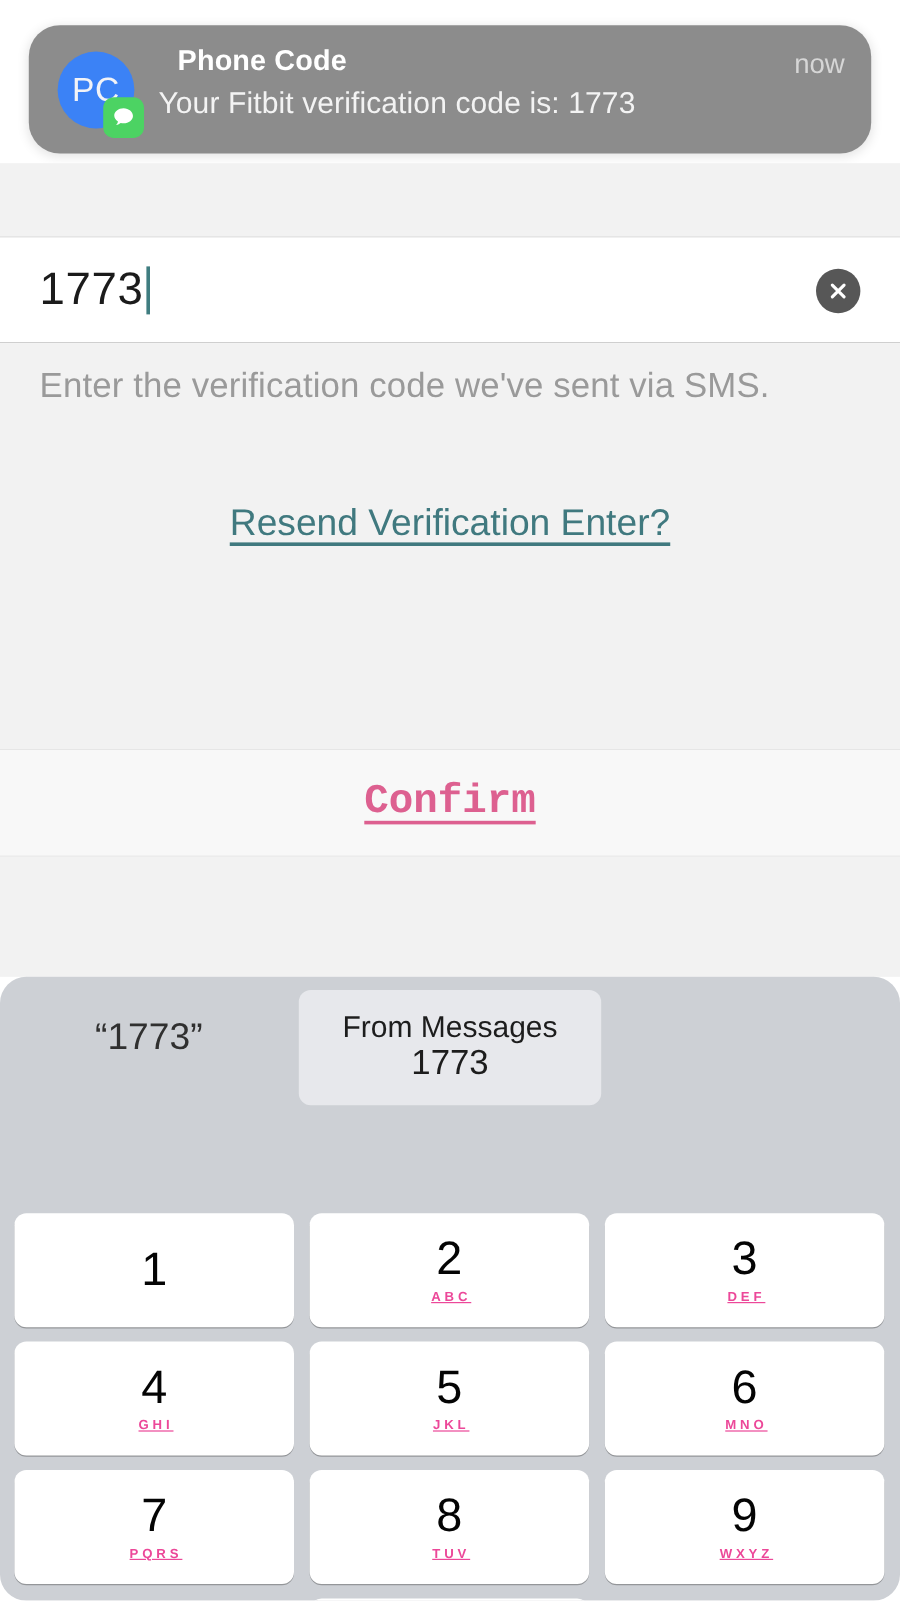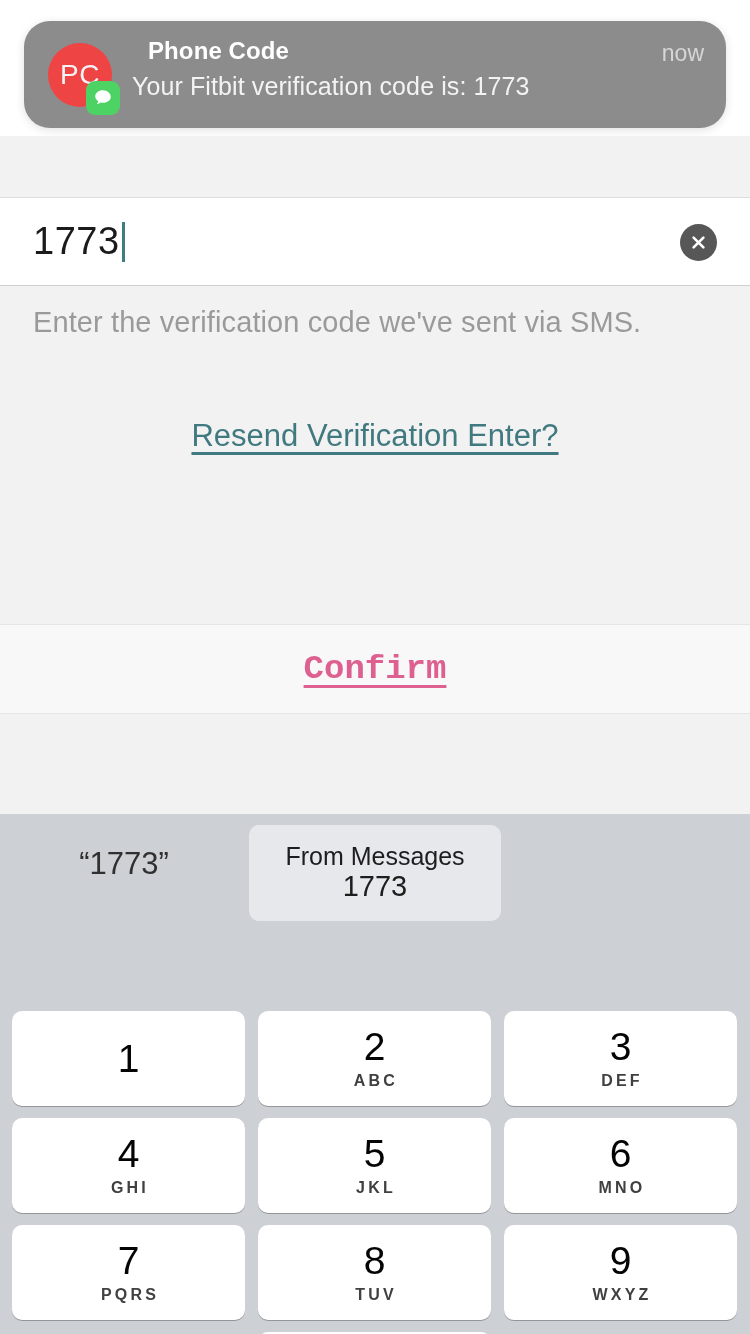--- a/index.html
+++ b/index.html
@@ -39,21 +39,21 @@
     box-shadow: 0 2px 10px rgba(0,0,0,0.12);
     overflow: hidden;
   }
   .banner-avatar {
     position: absolute;
     left: 24px;
     top: 22px;
     width: 64px;
     height: 64px;
     border-radius: 50%;
-    background: #ef4444;
+    background: #3b82f6;
     color: #f2f3f7;
     font-size: 28px;
     letter-spacing: 0.5px;
     display: flex;
     align-items: center;
     justify-content: center;
   }
   .banner-badge {
     position: absolute;
     left: 62px;
@@ -221,20 +221,21 @@
   }
 
   
   .keyboard {
     position: absolute;
     left: 0;
     top: 814px;
     width: 750px;
     height: 520px;
     background: #cdd0d5;
+    border-radius: 22px;
   }
   .predictive-bar {
     position: relative;
     width: 750px;
     height: 98px;
   }
   .pred-word {
     position: absolute;
     left: 0;
     top: 32px;
@@ -290,26 +291,27 @@
     padding: 0;
     font-family: "Liberation Sans", sans-serif;
   }
   .key .digit {
     font-size: 39px;
     color: #040404;
     line-height: 1;
     font-weight: 400;
   }
   .key .letters {
-    font-size: 16px;
+    font-size: 11px;
     letter-spacing: 3.2px;
-    color: #404040;
+    color: #ec4899;
     font-weight: bold;
     margin-top: 6px;
     margin-left: 3px;
+    text-decoration: underline;
   }
   .key.no-letters .digit { margin-top: 0; }
 
   .key.c0 { left: 12px; }
   .key.c1 { left: 258px; }
   .key.c2 { left: 504px; }
   .key.r0 { top: 99px; }
   .key.r1 { top: 206px; }
   .key.r2 { top: 313px; }
   .key.r3 { top: 420px; }

